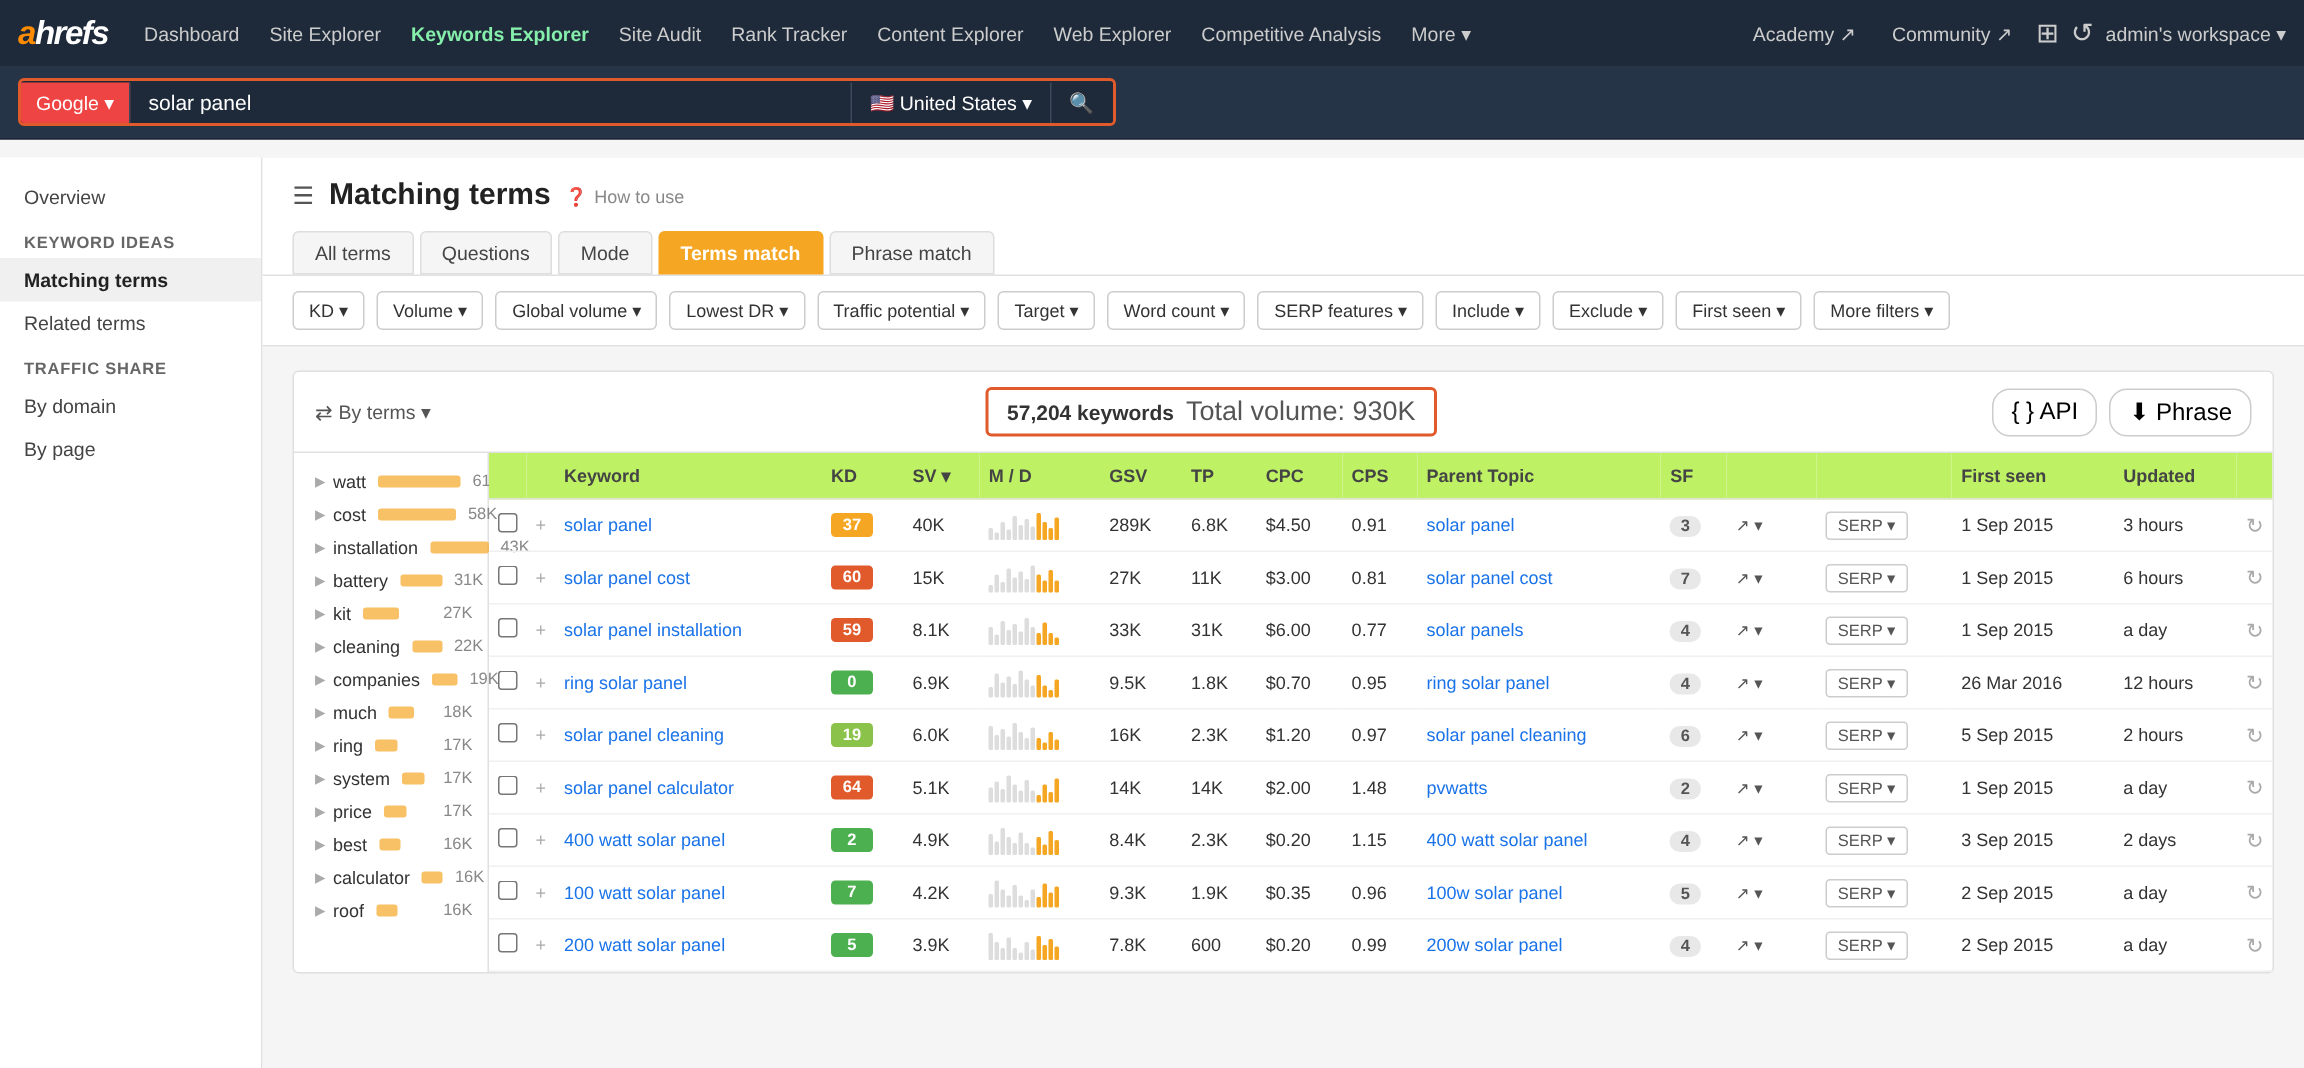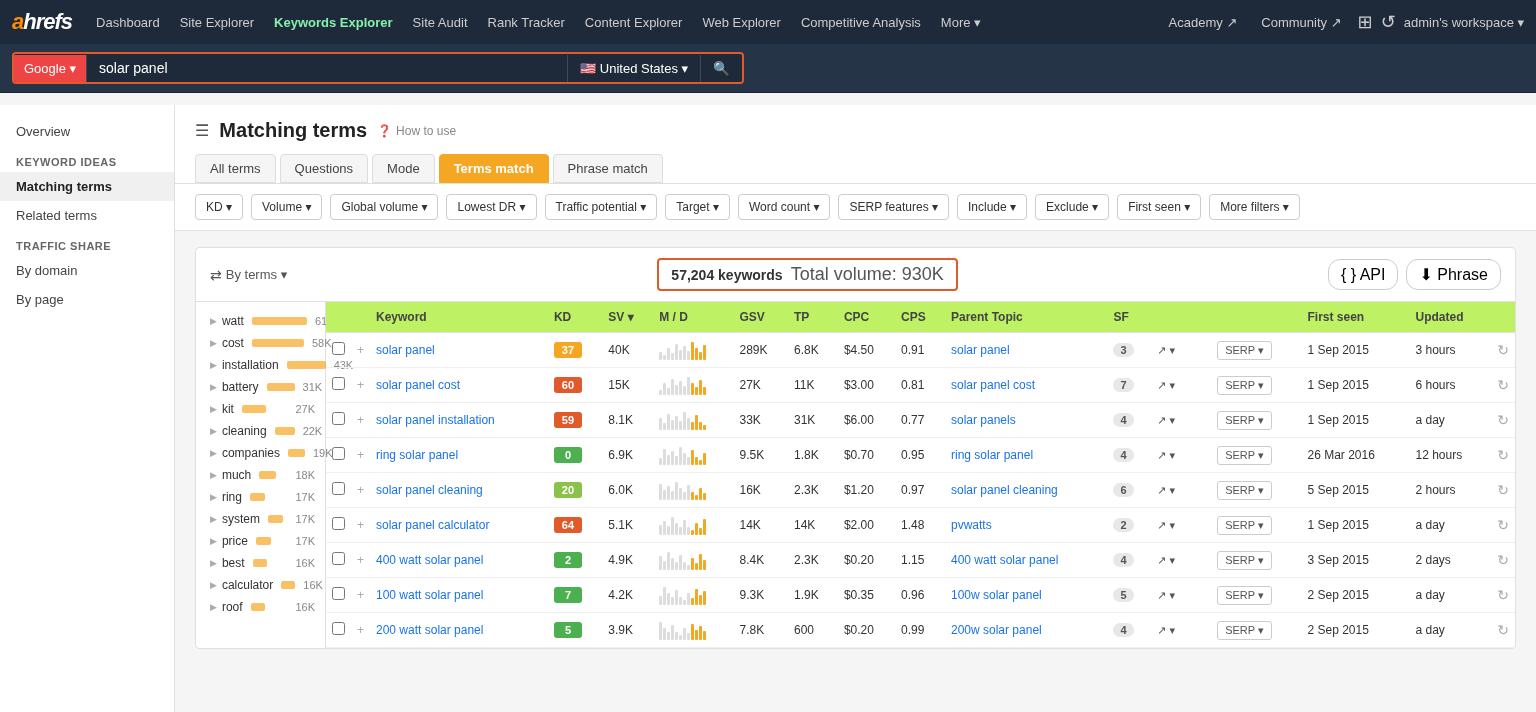--- a/index.html
+++ b/index.html
@@ -573,21 +573,21 @@
       <td class="checkbox-col">
         <input type="checkbox" style="">
       </td>
       <td class="add-col">
         <span style="color:#aaa;cursor:pointer;">+</span>
       </td>
       <td>
         <a href="#" class="keyword-link">solar panel cleaning</a>
       </td>
       <td>
-        <span class="kd-badge" style="background:#8bc34a;">20</span>
+        <span class="kd-badge" style="background:#8bc34a;">19</span>
       </td>
       <td>6.0K</td>
       <td>
                       <div class="mini-chart">
                         <div class="mini-bar" style="height:16px;background:#ddd;"></div>
                         <div class="mini-bar" style="height:10px;background:#ddd;"></div>
                         <div class="mini-bar" style="height:14px;background:#ddd;"></div>
                         <div class="mini-bar" style="height:9px;background:#ddd;"></div>
                         <div class="mini-bar" style="height:18px;background:#ddd;"></div>
                         <div class="mini-bar" style="height:12px;background:#ddd;"></div>

